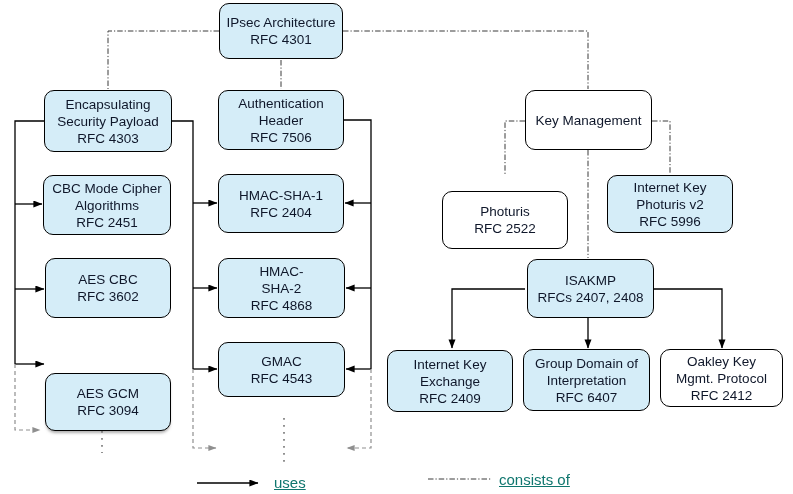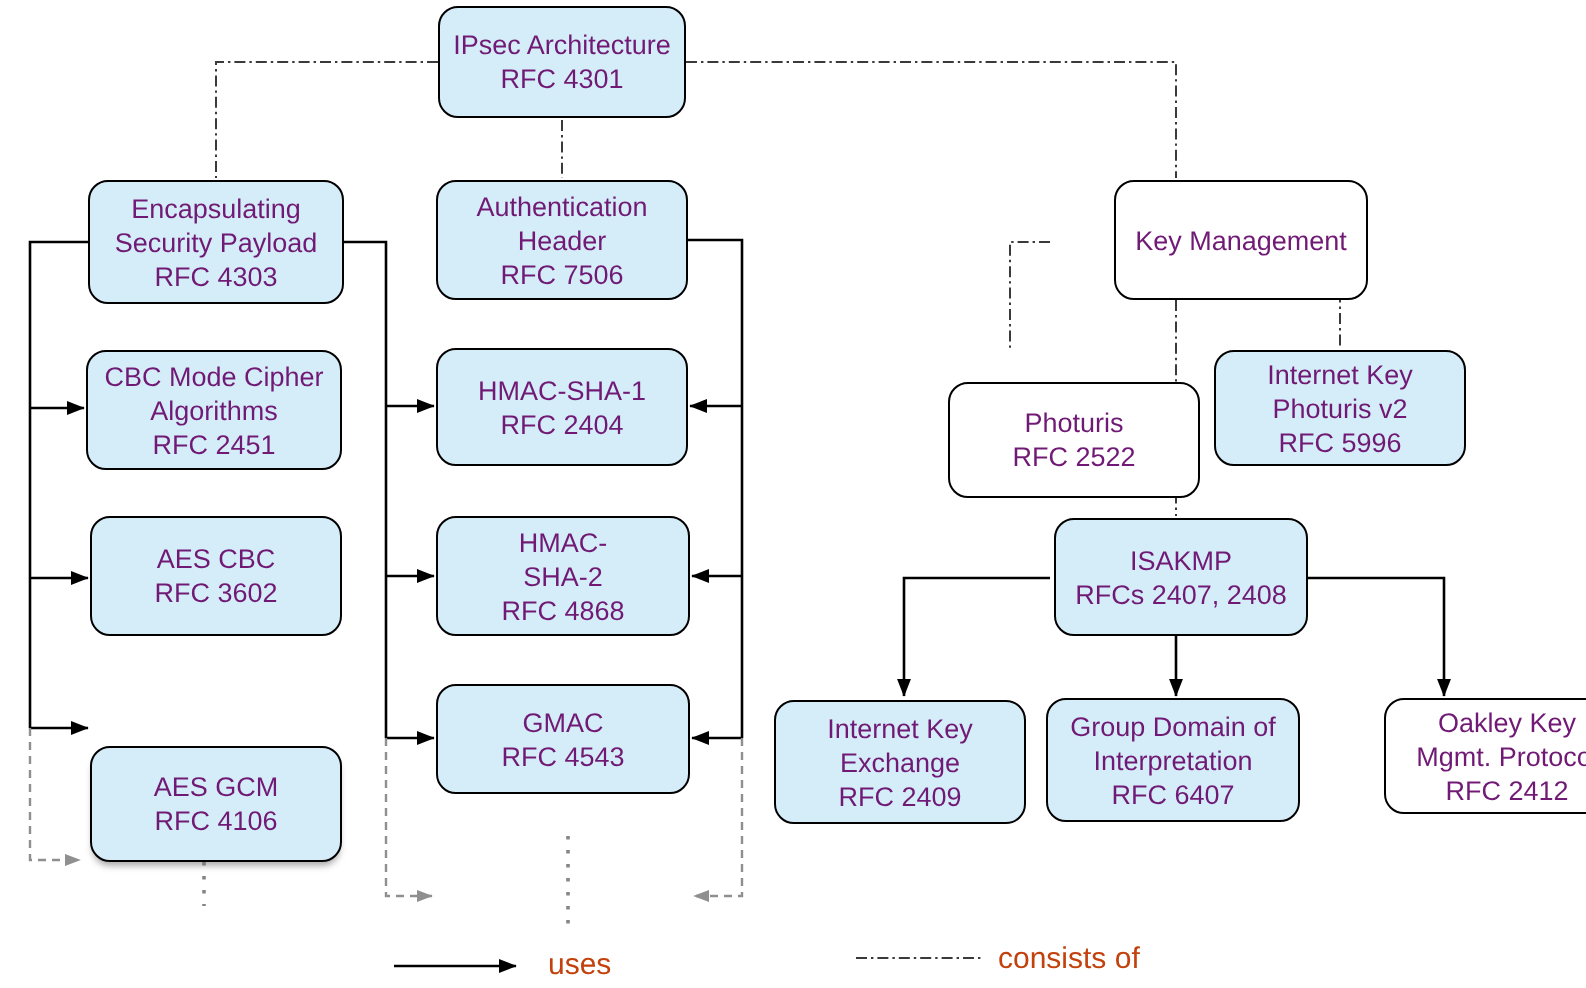--- a/index.html
+++ b/index.html
@@ -18,29 +18,29 @@
     border: 1.5px solid #000000;
     border-radius: 10px;
     background: #d5edf8;
     display: flex;
     flex-direction: column;
     align-items: center;
     justify-content: center;
     text-align: center;
     font-size: 13.5px;
     line-height: 17px;
-    color: #701a75;
+    color: #0f172a;
   }
-  .node.white { background: #ffffff; margin-left: 32px; }
+  .node.white { background: #ffffff; }
   .node.shadow { box-shadow: 0 3px 3px -1px rgba(110,110,110,0.55); margin-top: 38px; }
   .dashdot { fill: none; stroke: #3a3a3a; stroke-width: 1; stroke-dasharray: 5.5 2 1.2 2; }
   .solid   { fill: none; stroke: #000000; stroke-width: 1.3; }
   .graydash{ fill: none; stroke: #8f8f8f; stroke-width: 1.2; stroke-dasharray: 4 3; }
   .graydots{ fill: none; stroke: #858585; stroke-width: 1.8; stroke-dasharray: 1.8 5.2; }
-  .legend-label { position: absolute; font-size: 15px; color: #c2410c; white-space: nowrap; }
+  .legend-label { position: absolute; font-size: 15px; color: #0f766e; white-space: nowrap; text-decoration: underline; }
 </style>
 </head>
 <body>
 
 <div class="canvas">
 
   <svg class="wires" viewBox="0 0 793 494" aria-hidden="true">
     <defs>
       <marker id="arrowBlack" markerUnits="userSpaceOnUse" markerWidth="10" markerHeight="8" refX="8.6" refY="3.5" orient="auto">
         <path d="M0,0 L9,3.5 L0,7 Z" fill="#000000"></path>
@@ -140,21 +140,21 @@
     <div>RFC 4868</div>
   </div>
 
   <div class="node" style="left:527px;top:259px;width:127px;height:59px">
     <div>ISAKMP</div>
     <div>RFCs 2407, 2408</div>
   </div>
 
   <div class="node shadow" style="left:45px;top:335px;width:126px;height:58px">
     <div>AES GCM</div>
-    <div>RFC 4106</div>
+    <div>RFC 3094</div>
   </div>
 
   <div class="node" style="left:218px;top:342px;width:127px;height:55px">
     <div>GMAC</div>
     <div>RFC 4543</div>
   </div>
 
   <div class="node" style="left:387px;top:350px;width:126px;height:62px">
     <div>Internet Key</div>
     <div>Exchange</div>

